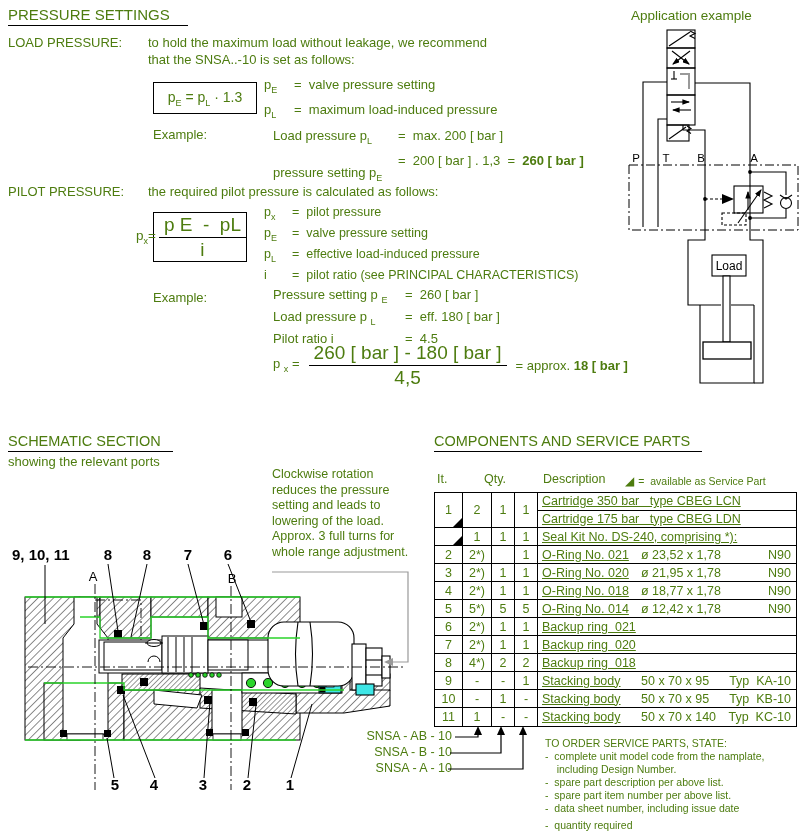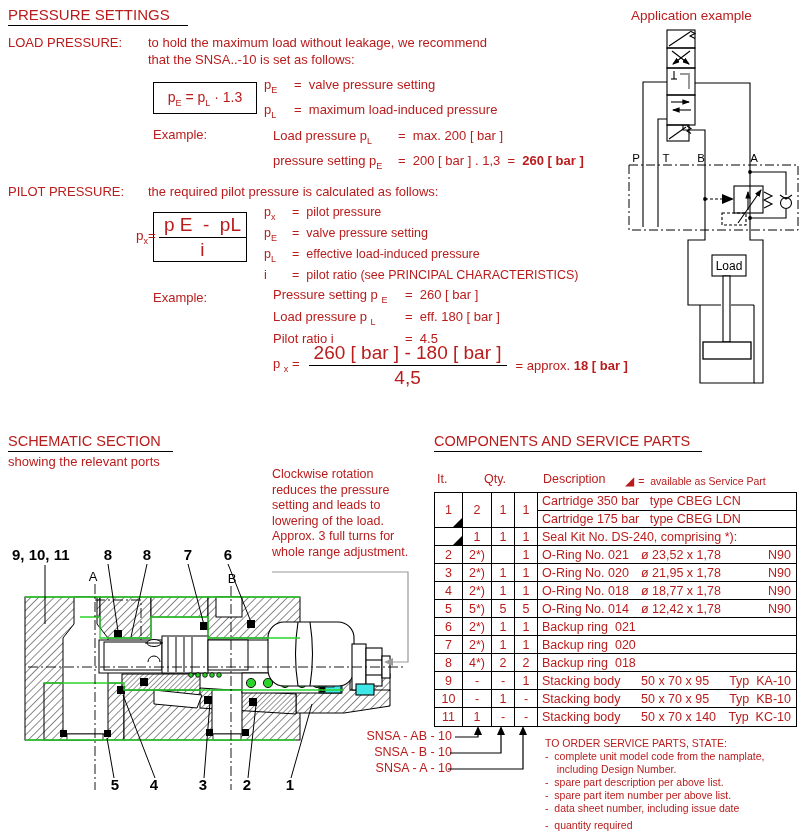--- a/index.html
+++ b/index.html
@@ -1,16 +1,16 @@
 <!DOCTYPE html>
 <html><head>
 <meta charset="utf-8">
 <style>
   html,body{margin:0;padding:0;background:#fff;}
-  .page{position:relative;width:805px;height:832px;background:#fff;color:#b91c1c;
+  .page{position:relative;width:805px;height:832px;background:#fff;color:#4d7c0f;
         font-family:"Liberation Sans",sans-serif;overflow:hidden;}
   .abs{position:absolute;}
   .h1{font-size:15px;border-bottom:1.3px solid #000;padding:0 18px 2px 0;display:inline-block;}
   .h2{font-size:14.5px;border-bottom:1.3px solid #000;padding:0 12px 2px 0;display:inline-block;}
   .t13{font-size:13px;line-height:17px;white-space:pre;}
   .t125{font-size:12.5px;line-height:15.5px;white-space:pre;}
   sub{font-size:9px;}
   b{font-weight:bold;}
   .fbox{border:1.5px solid #000;display:flex;align-items:center;justify-content:center;
         font-size:14px;background:#fff;}
@@ -28,21 +28,21 @@
   
   .ctable{position:absolute;left:434px;top:492px;width:363px;border:1.5px solid #000;
           box-sizing:border-box;background:#fff;}
   .trow{display:flex;height:18px;border-bottom:1px solid #000;box-sizing:border-box;}
   .trow:last-child{border-bottom:none;}
   .trow.tall{height:35px;}
   .tc{border-right:1px solid #000;box-sizing:border-box;font-size:12.5px;
       display:flex;align-items:center;justify-content:center;position:relative;}
   .c-it{width:28px;}.c-q0{width:29px;}.c-q1{width:23px;}.c-q2{width:23px;}
   .c-desc{flex:1;border-right:none;display:flex;flex-direction:column;justify-content:stretch;
-          align-items:stretch;padding:0;}
+          align-items:stretch;padding:0;text-decoration:underline;}
   .dline{flex:1;display:flex;align-items:center;padding-left:4px;white-space:pre;position:relative;}
   .dline + .dline{border-top:1px solid #000;}
   .dsize{position:absolute;left:103px;white-space:pre;}
   .dtail{position:absolute;right:5px;white-space:pre;}
   .tri::after{content:"";position:absolute;right:0;bottom:0;width:0;height:0;
               border-left:9px solid transparent;border-bottom:9px solid #000;}
   .small-note{font-size:10.5px;white-space:pre;}
   .order div{font-size:10.5px;line-height:13px;white-space:pre;}
   .snsa div{font-size:12.5px;line-height:16px;text-align:right;white-space:pre;}
   svg text{font-family:"Liberation Sans",sans-serif;}
@@ -78,21 +78,21 @@
       </div>
   </div>
 
   <div class="abs t13" style="left:153px;top:126px;">Example:</div>
   <div class="abs" style="left:273px;top:126px;">
     <div class="exrow">
         <span class="ex-l" style="width:125px;">Load pressure p<sub>L</sub></span>
         <span class="ex-r">=  max. 200 [ bar ]</span>
       </div>
     <div class="exrow">
-        <span class="ex-l" style="width:125px;">pressure setting p<sub>E</sub></span>
+        <span class="ex-l" style="width:125px;margin-top:12px;">pressure setting p<sub>E</sub></span>
         <span class="ex-r">=  200 [ bar ] . 1,3  =  <b>260 [ bar ]</b></span>
       </div>
   </div>
 
   <div class="abs t13" style="left:8px;top:183px;">PILOT PRESSURE:</div>
   <div class="abs t13" style="left:148px;top:183px;">the required pilot pressure is calculated as follows:</div>
 
   <div class="abs fbox" style="left:153px;top:212px;width:92px;height:48px;gap:3px;justify-content:flex-end;">
     <span style="font-size:13.5px;">p<sub>x</sub>=</span>
     <span class="frac">

